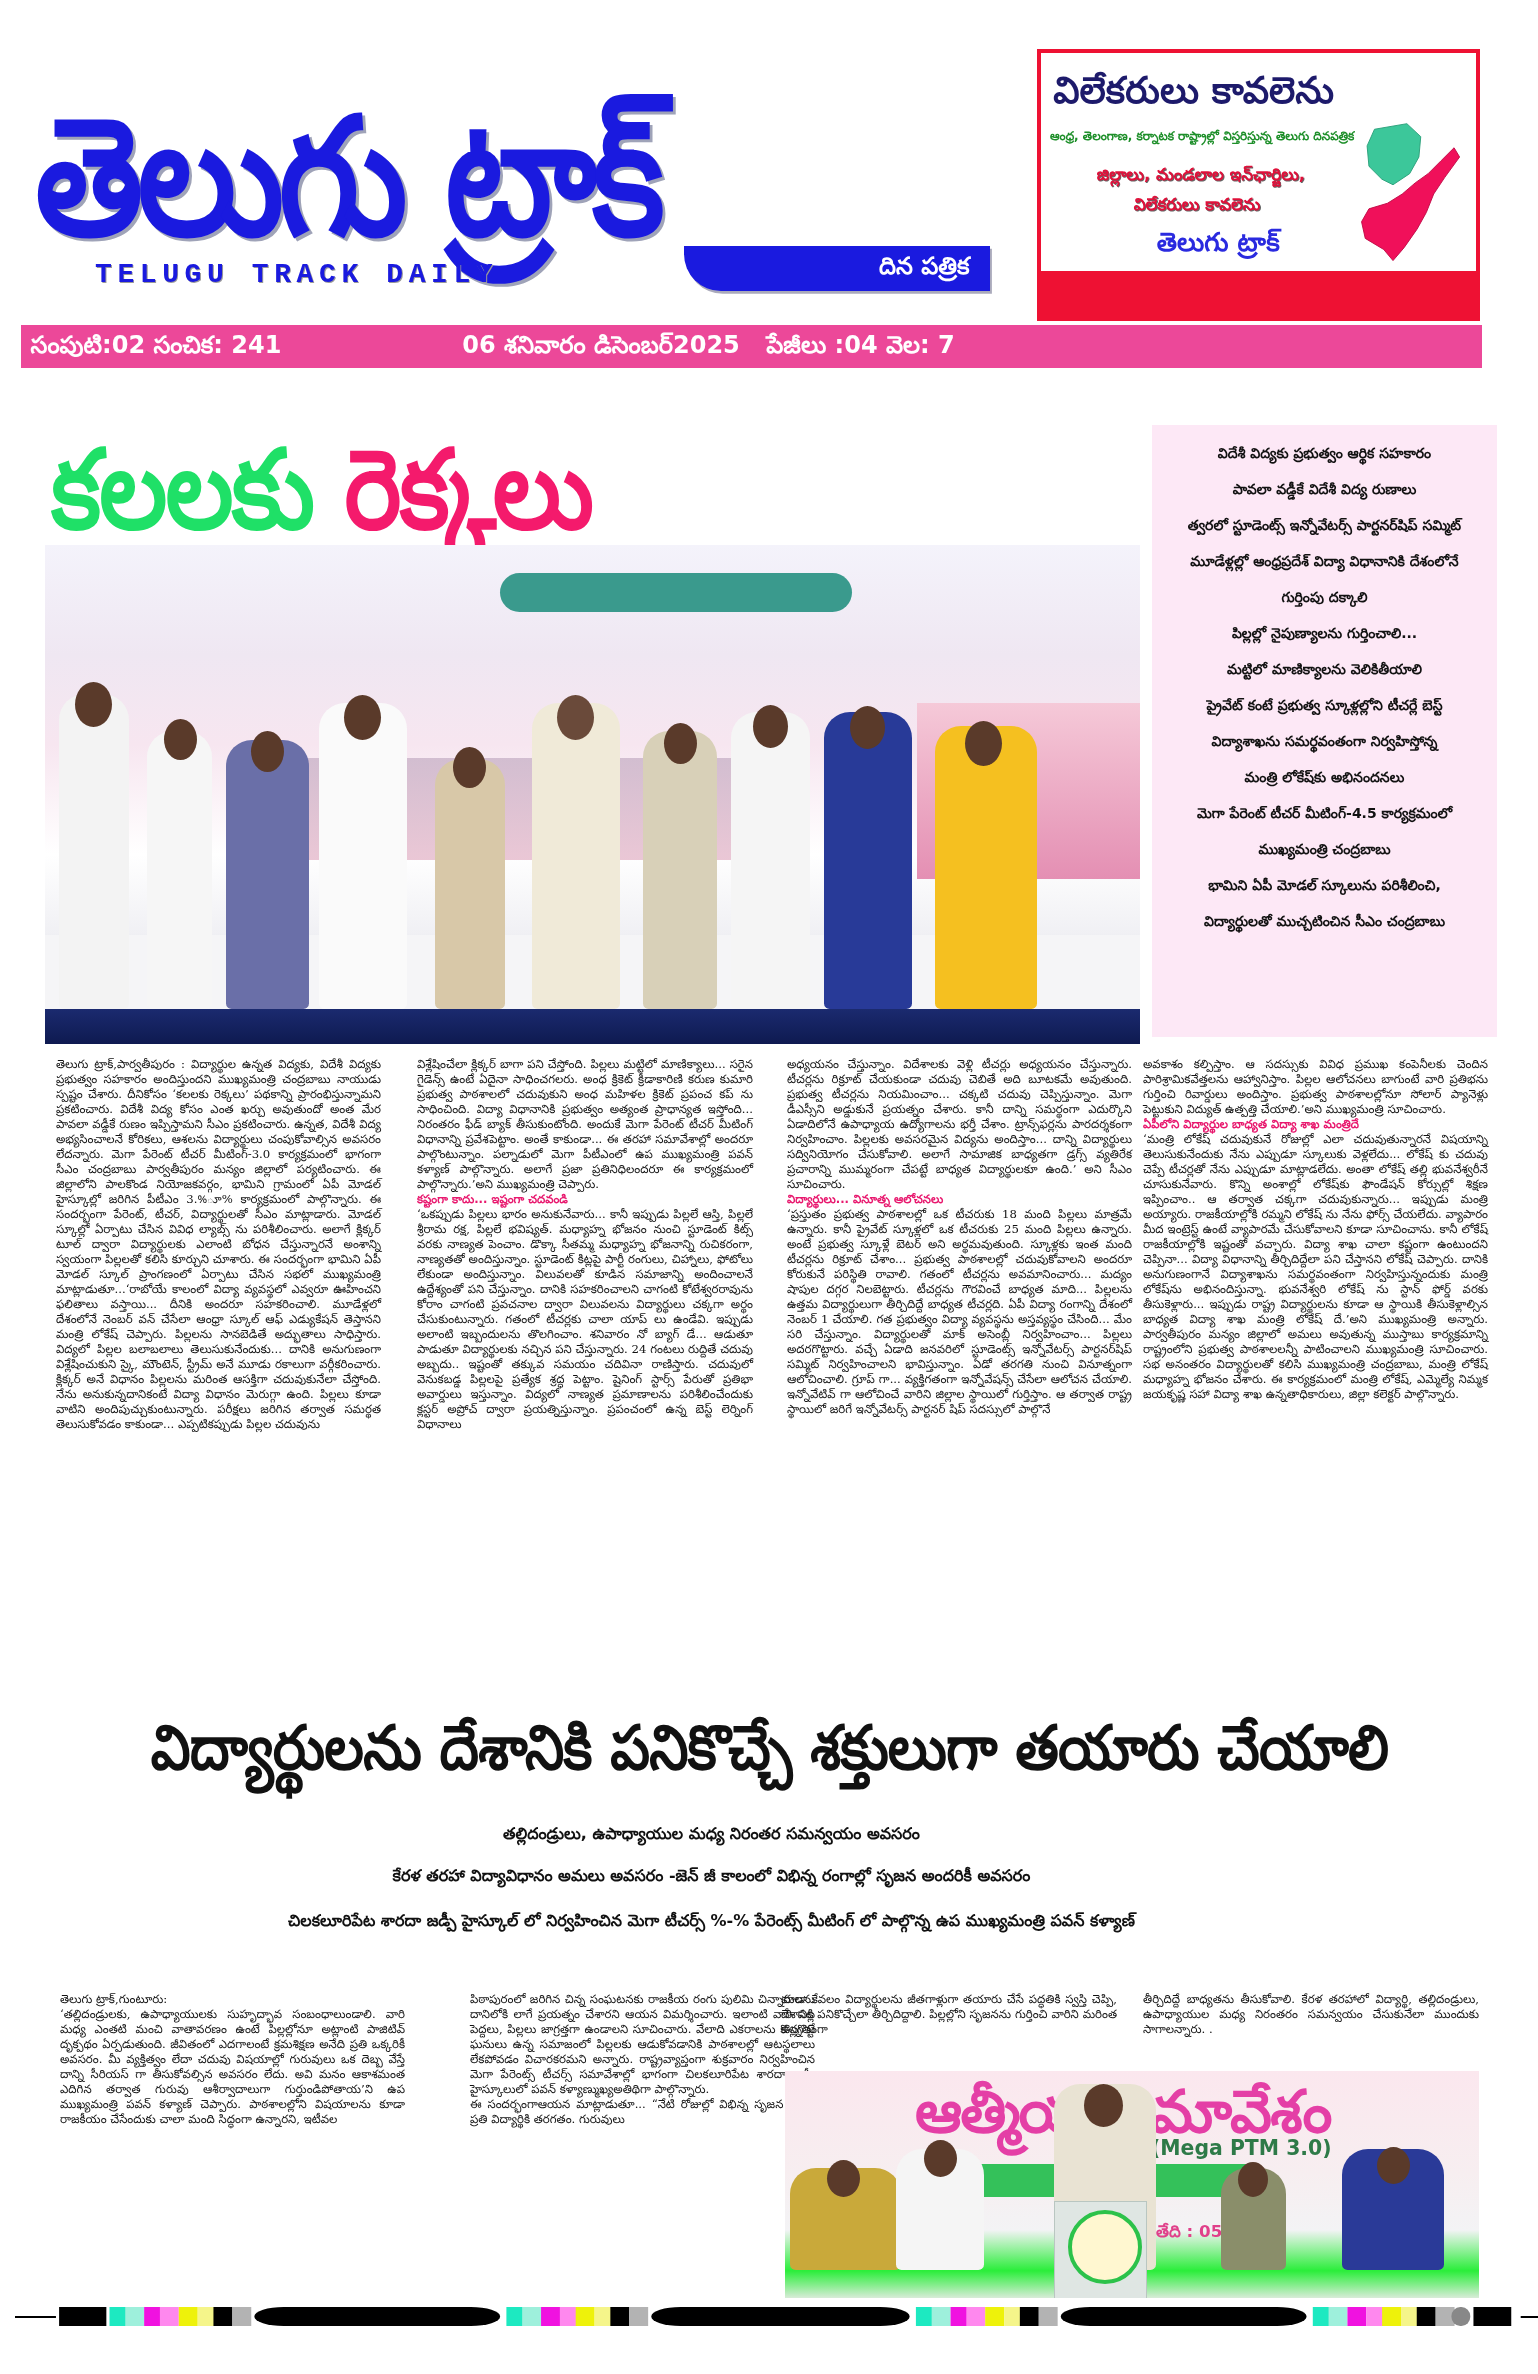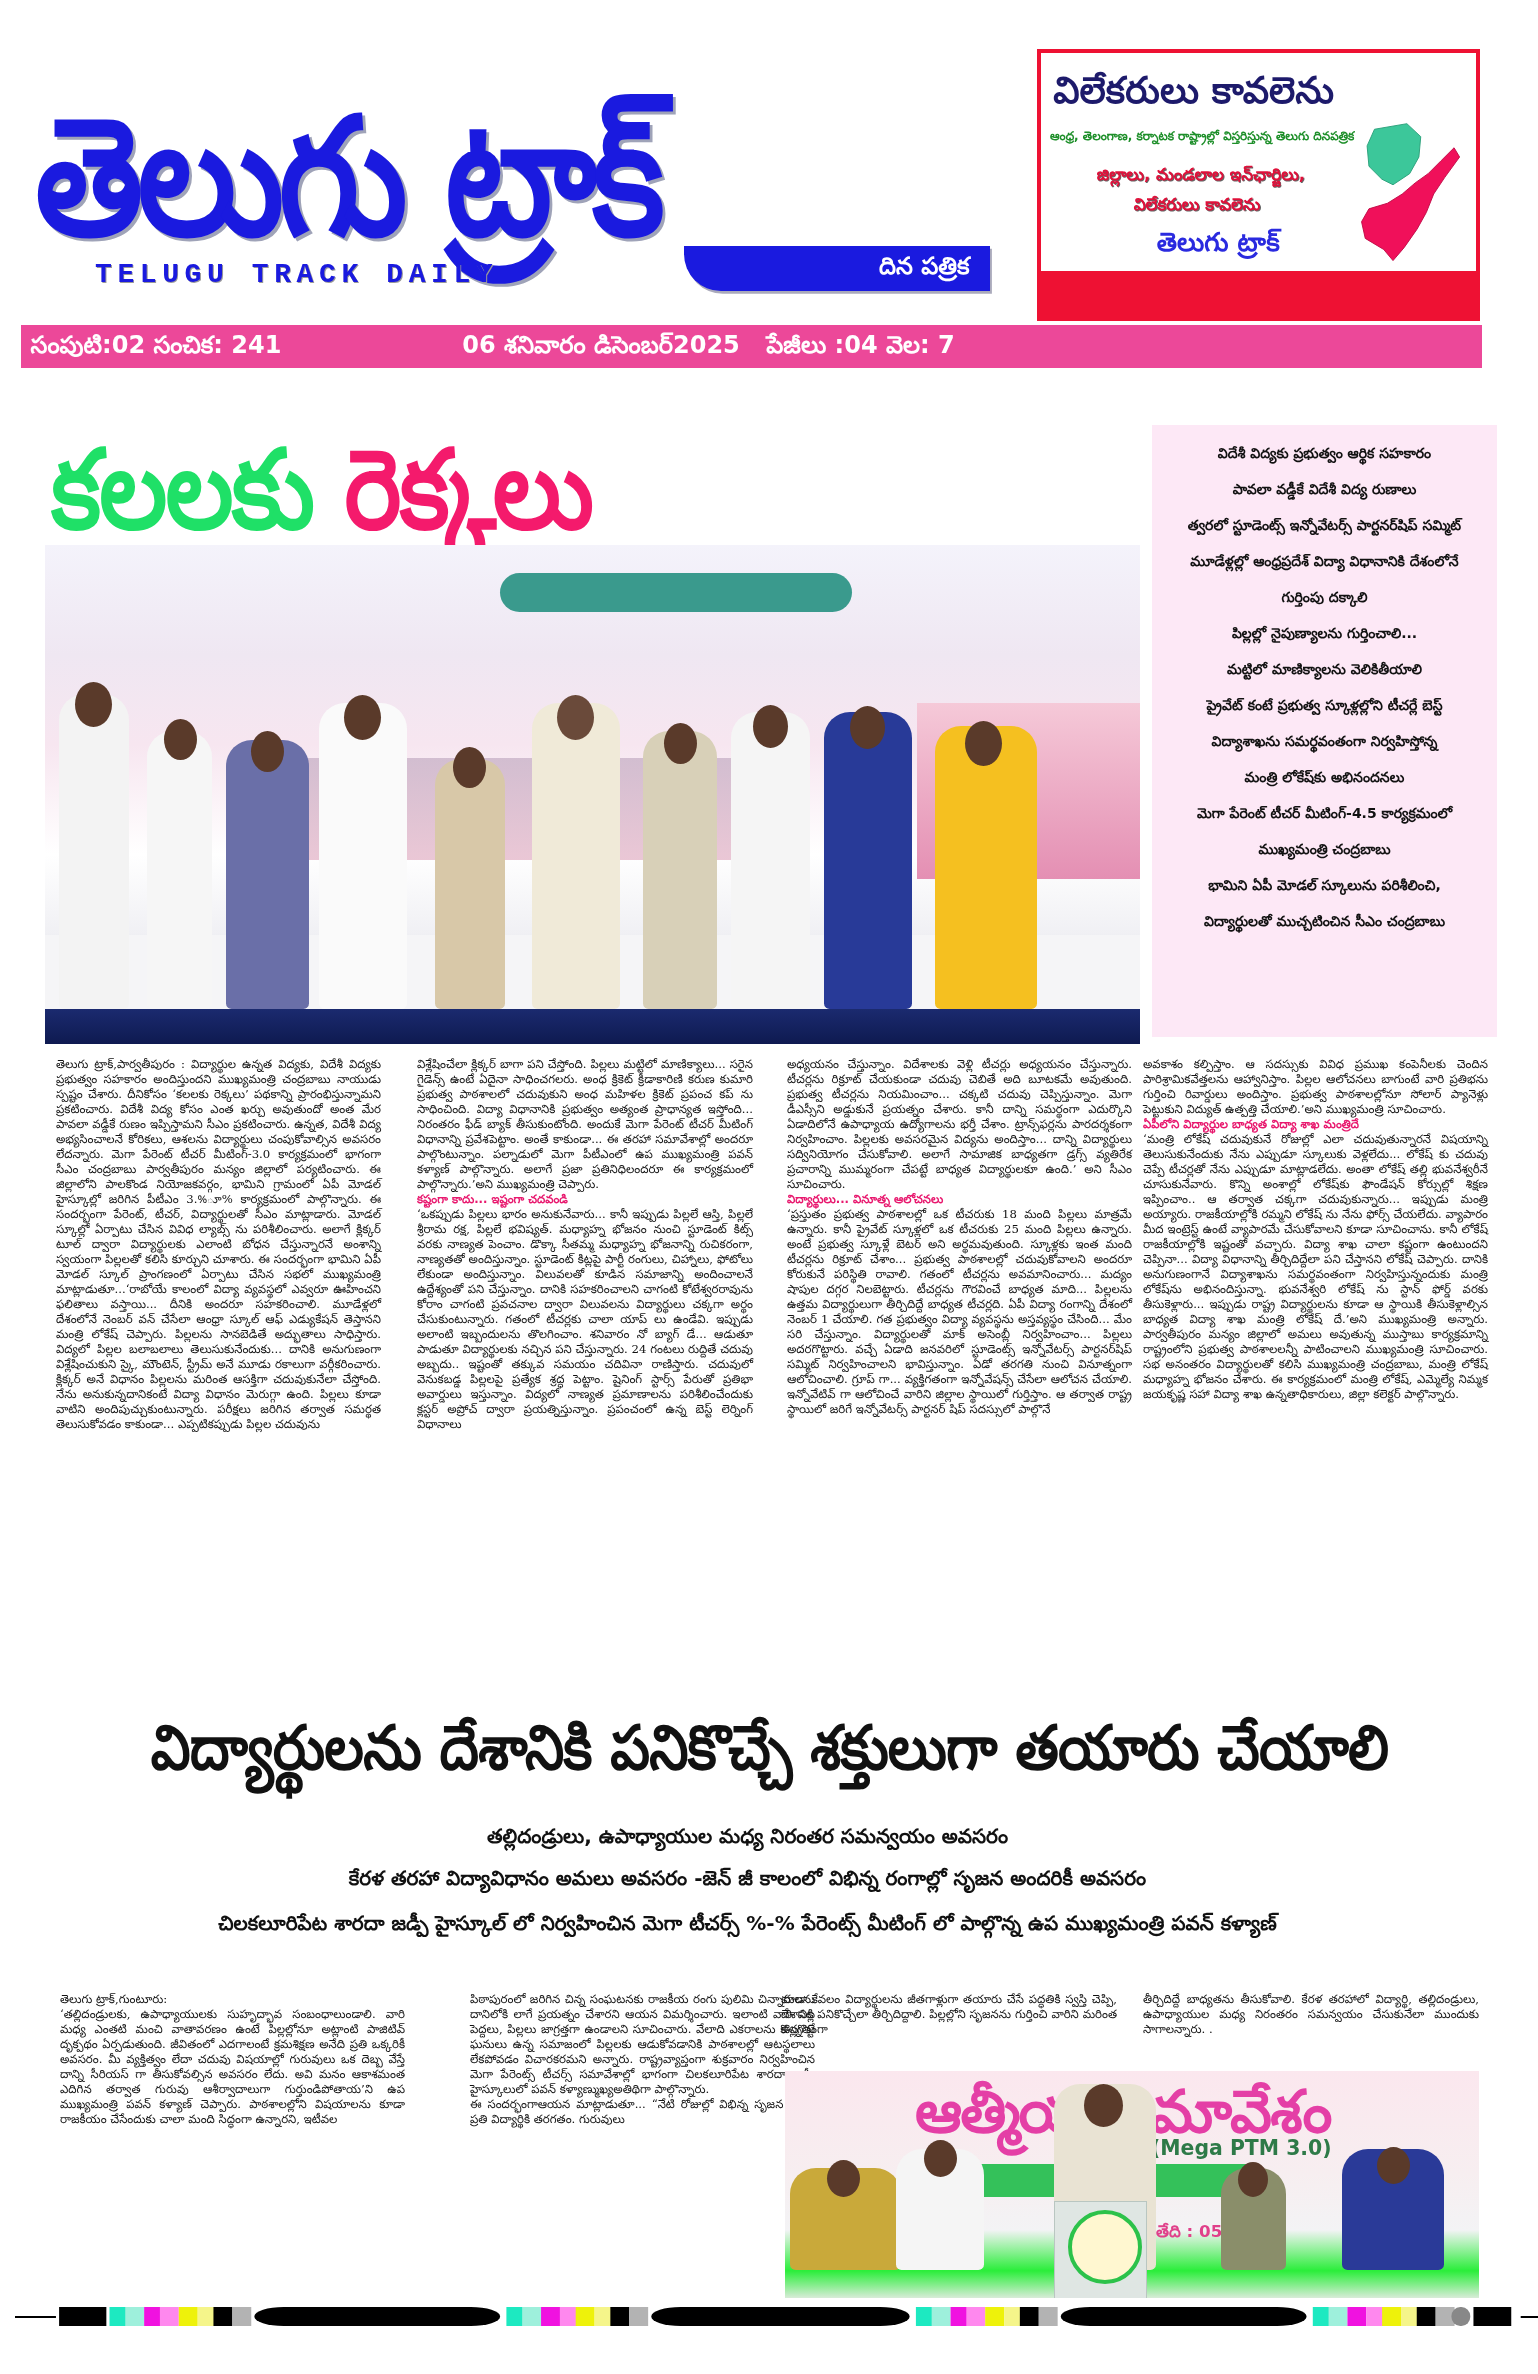--- a/index.html
+++ b/index.html
@@ -49,21 +49,21 @@
   .sidebox { position: absolute; left: 1152px; top: 425px; width: 345px; height: 612px; background: #fde8f6; padding-top: 18.6px; }
   .sidebox p { text-align: center; font-size: 14px; font-weight: 700; line-height: 18.6px; height: 36px; padding-top: 0; white-space: nowrap; }
 
   
   .col { position: absolute; font-family: "DejaVu Serif", serif; font-size: 11.7px; line-height: 15px; color: #111; text-align: justify; }
   .col p { margin: 0; }
   .col .sub { color: #e8186e; font-family: "DejaVu Sans", sans-serif; font-weight: 700; font-size: 11.6px; }
 
   
   .headline2 { position: absolute; left: 0; width: 1539px; top: 1711px; text-align: center; font-size: 56px; font-weight: 900; line-height: 74px; white-space: nowrap; letter-spacing: -0.9px; transform: scaleY(1.1); }
-  .deck { position: absolute; left: 0; width: 1423px; text-align: center; font-size: 20px; font-weight: 700; white-space: nowrap; margin-left: 36px; }
+  .deck { position: absolute; left: 0; width: 1423px; text-align: center; font-size: 16px; font-weight: 700; white-space: nowrap; }
 
   .photo2 { position: absolute; left: 785px; top: 2071px; width: 694px; height: 227px; overflow: hidden;
     background: linear-gradient(180deg, #fbe7ee 0%, #f7eef0 45%, #f3f3f5 70%, #2aee3a 88%, #d8ecd8 100%); }
   .photo2 .t { position: absolute; left: 130px; top: 5.6px; font-size: 59px; font-weight: 900; color: #e43fa6; white-space: nowrap; letter-spacing: -1.9px; }
   .photo2 .mega { position: absolute; left: 366px; top: 65px; font-size: 20.4px; font-weight: 700; color: #2e7a48; white-space: nowrap; }
   .photo2 .pill { position: absolute; left: 130px; top: 93px; width: 352px; height: 33px; border-radius: 16.7px; background: #34c15a; }
   .photo2 .podium { position: absolute; left: 176px; top: 130px; width: 93px; height: 102px; background: #dfe6e3; border: 1.9px solid #b9c6c1; }
   .photo2 .emblem { position: absolute; left: 186px; top: 139px; width: 74px; height: 74px; border-radius: 50%; border: 4.6px solid #2cc24a; background: #fff7d0; }
   .photo2 .date { position: absolute; left: 269px; top: 150px; font-size: 16.7px; font-weight: 700; color: #e0408a; white-space: nowrap; }
 

